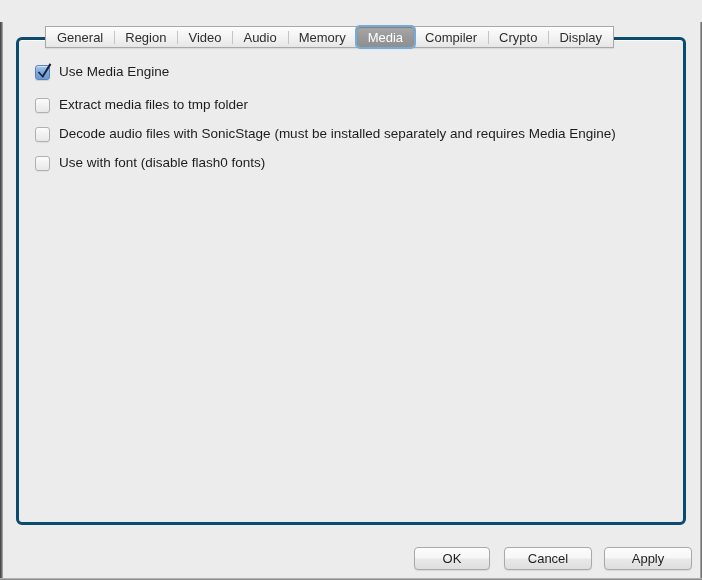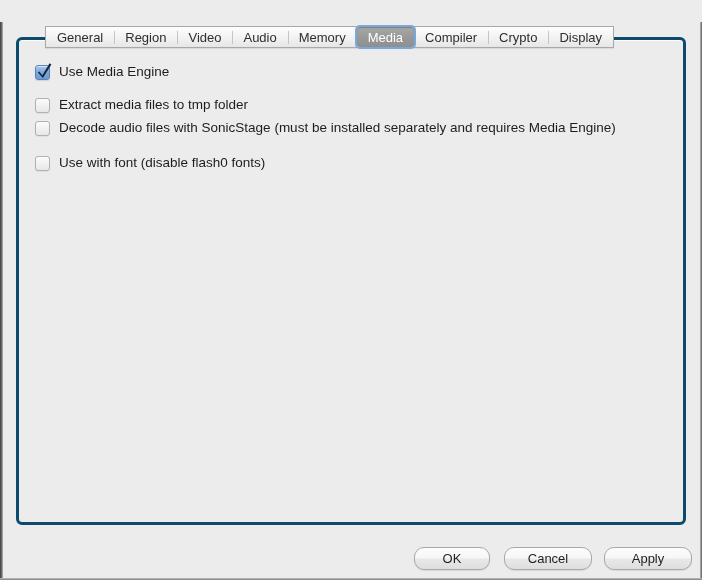--- a/index.html
+++ b/index.html
@@ -195,21 +195,21 @@
     overflow: visible;
   }
 
   
   .btn {
     position: absolute;
     top: 547px;
     height: 23px;
     background: linear-gradient(to bottom, #fdfdfd 0%, #f6f6f6 48%, #e9e9e9 52%, #dedede 100%);
     border: 1px solid #a9a9a9;
-    border-radius: 10px;
+    border-radius: 4px;
     box-sizing: border-box;
     font-size: 13px;
     color: #1f1f1f;
     display: flex;
     align-items: center;
     justify-content: center;
     cursor: default;
     user-select: none;
     box-shadow: 0 1px 1px rgba(0,0,0,0.09);
     font-family: "Liberation Sans", sans-serif;
@@ -237,21 +237,21 @@
         </svg>
       </span>
       <span class="label">Use Media Engine</span>
     </div>
 
     <div class="check-row" style="top:57px;">
       <span class="cbox off"></span>
       <span class="label">Extract media files to tmp folder</span>
     </div>
 
-    <div class="check-row" style="top:80px;">
+    <div class="check-row" style="top:86px;">
       <span class="cbox off"></span>
       <span class="label">Decode audio files with SonicStage (must be installed separately and requires Media Engine)</span>
     </div>
 
     <div class="check-row" style="top:115px;">
       <span class="cbox off"></span>
       <span class="label">Use with font (disable flash0 fonts)</span>
     </div>
 
   </div>

